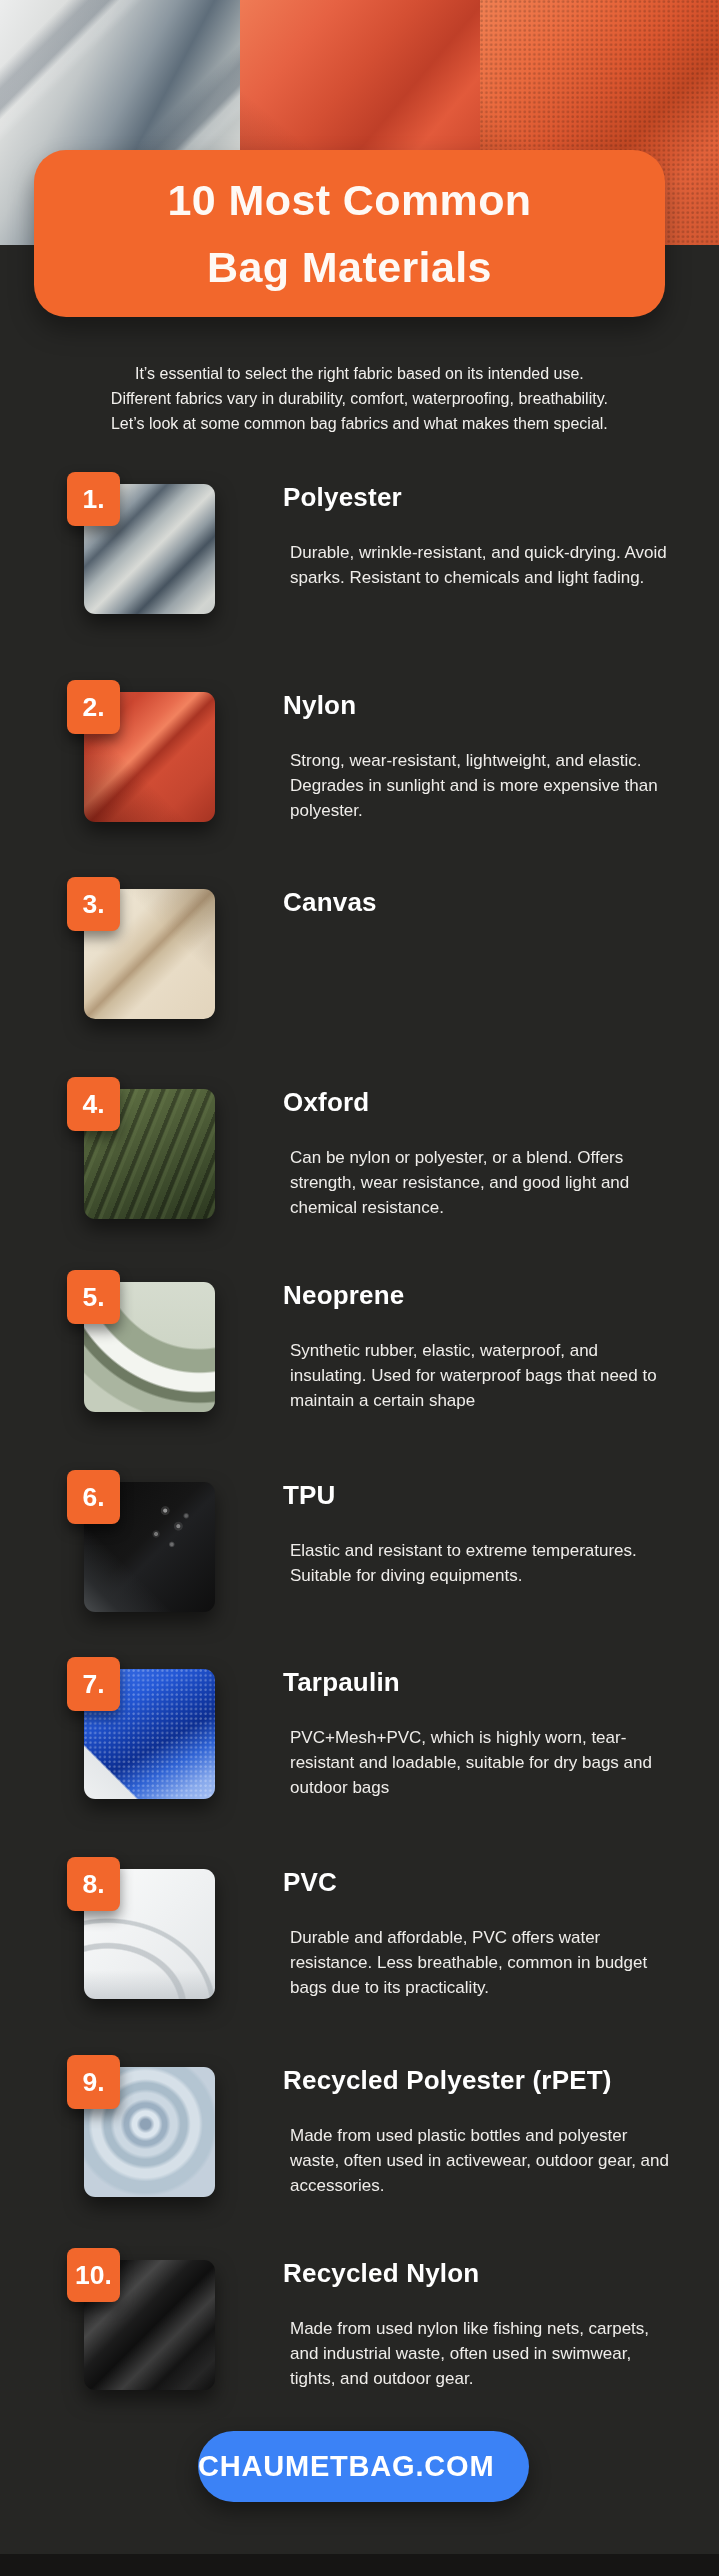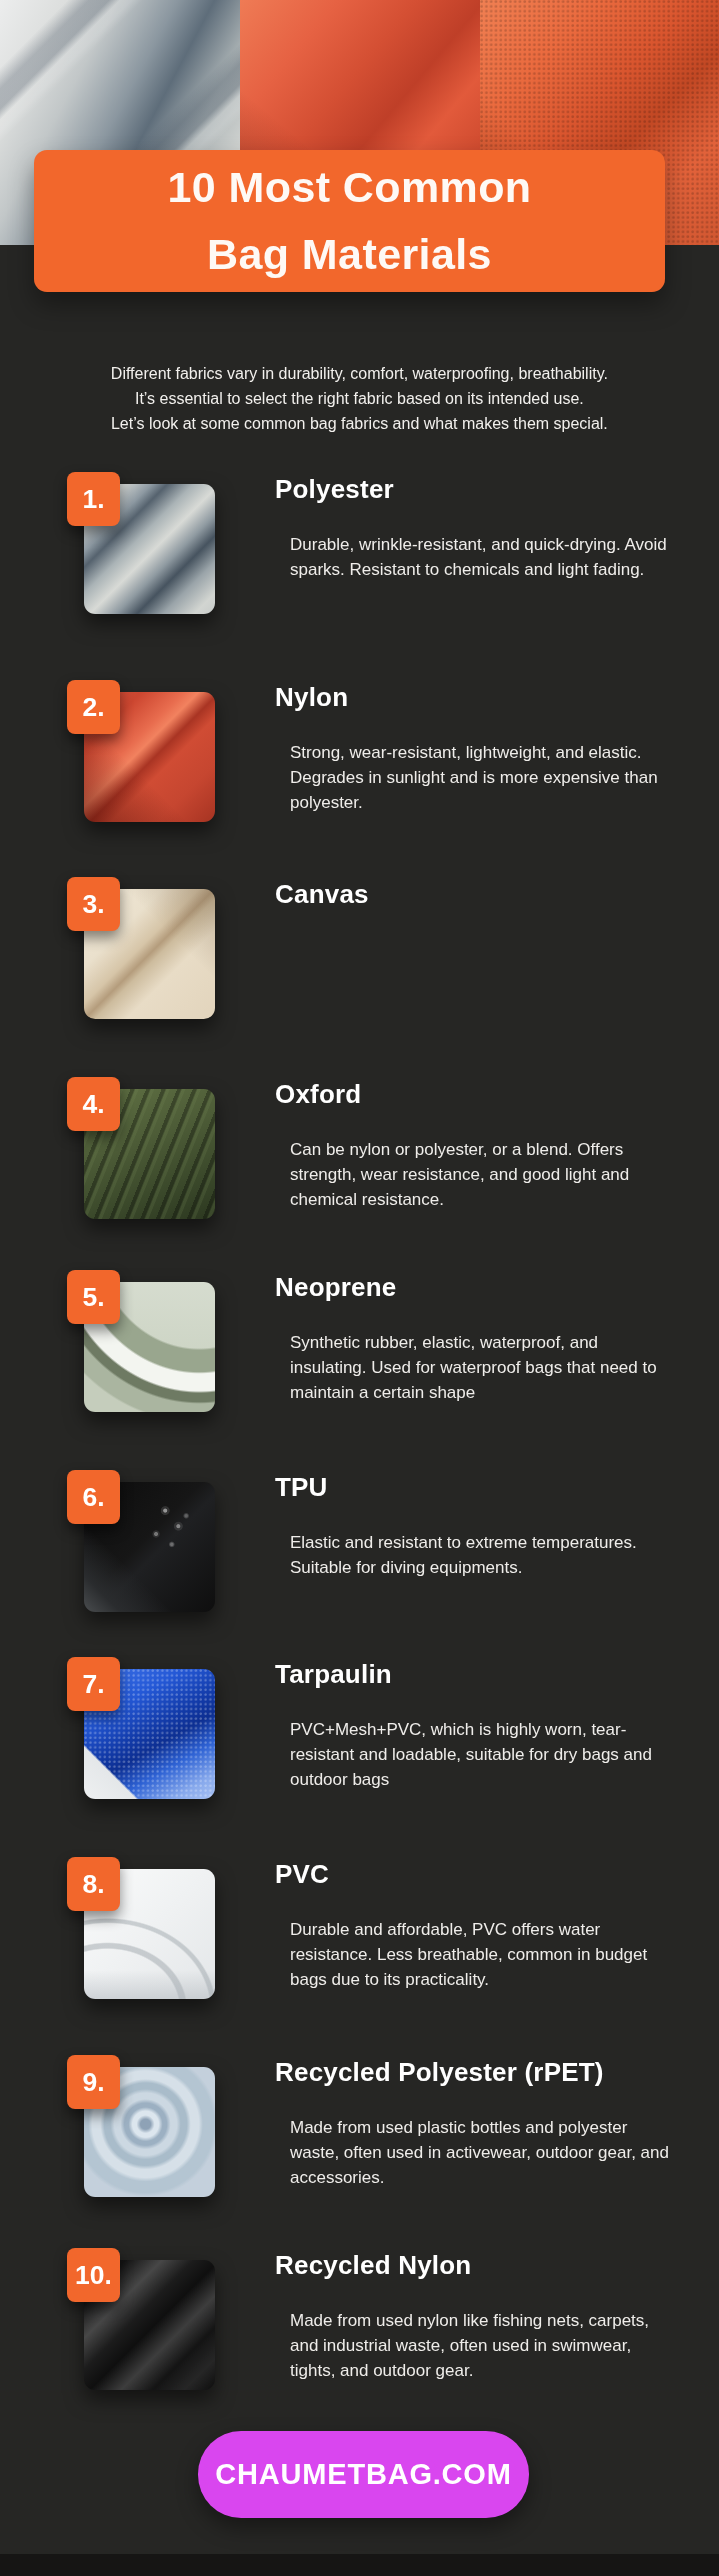--- a/index.html
+++ b/index.html
@@ -24,22 +24,22 @@
   }
   .photo-3{
     background-image:
       radial-gradient(circle at 1.6px 1.6px, rgba(0,0,0,.18) 0.8px, rgba(0,0,0,0) 1.8px),
       linear-gradient(48deg, rgba(120,35,15,.45) 0%, rgba(120,35,15,0) 30%),
       linear-gradient(135deg,#f08053 0%,#ea6a3e 25%,#d9552e 45%,#c24824 60%,#e2623a 78%,#d05630 100%);
     background-size:4.8px 4.8px,auto,auto;
   }
   
   .title-box{
-    position:absolute;left:34px;top:150px;width:631px;height:142px;
-    background:#F2672C;border-radius:13px;
+    position:absolute;left:34px;top:150px;width:631px;height:167px;
+    background:#F2672C;border-radius:32px;
     display:flex;flex-direction:column;align-items:center;justify-content:center;
     box-shadow:0 13px 24px rgba(0,0,0,.35);
   }
   .title-line{
     color:#FEF9F5;font-weight:700;font-size:43px;line-height:67px;
     text-align:center;white-space:nowrap;letter-spacing:0.4px;
   }
   
   .intro{
     position:absolute;top:361px;left:14.4px;width:690px;
@@ -54,21 +54,21 @@
     display:flex;align-items:center;justify-content:center;
     box-shadow:0 6.4px 13px rgba(0,0,0,.45);z-index:2;
   }
   .badge span{color:#fff;font-weight:700;font-size:26.5px;}
   .thumb{
     position:absolute;left:84px;top:12px;width:131px;height:130px;
     border-radius:11.2px;box-shadow:0 9.6px 19px rgba(0,0,0,.5);z-index:1;
     background-color:#555;
   }
   .content{position:absolute;left:275px;top:0;width:401px;}
-  .mat-title{margin:0;color:#FFFFFF;font-weight:700;font-size:26px;line-height:34px;letter-spacing:0.2px;}
+  .mat-title{margin:8px;color:#FFFFFF;font-weight:700;font-size:26px;line-height:34px;letter-spacing:0.2px;}
   .mat-desc{margin:26px 0 0 15px;color:#EFEDEA;font-size:17px;line-height:25px;width:385px;}
   
   .thumb-1{background-image:linear-gradient(135deg,#dfe1dd 0%,#cdd1cf 16%,#8d99a2 26%,#55626e 32%,#aab3b6 42%,#d8dad6 52%,#8f9aa1 62%,#46535f 70%,#9aa4a9 80%,#d2d5d1 92%,#c7cbc9 100%);}
   .thumb-2{background-image:
       linear-gradient(45deg, rgba(80,15,8,.55) 0%, rgba(80,15,8,0) 40%),
       linear-gradient(135deg,#d5503a 0%,#cc4630 22%,#e86c4e 38%,#f2825f 44%,#a93423 52%,#d04c34 60%,#c64630 78%,#b23a27 92%,#a53422 100%);}
   .thumb-3{background-image:
       linear-gradient(225deg, rgba(125,105,80,.38) 0%, rgba(125,105,80,0) 35%),
       linear-gradient(135deg,#f0e8d8 0%,#eae0cc 30%,#d6c5a8 44%,#b49c7c 50%,#cdbc9e 54%,#e8dcc6 66%,#e2d4bc 100%);}
   .thumb-4{background-color:#47562f;background-image:
@@ -94,45 +94,45 @@
       linear-gradient(0deg, rgba(175,182,188,.5) 0%, rgba(175,182,188,0) 22%),
       radial-gradient(130% 110% at 18% 108%, rgba(0,0,0,0) 42%, rgba(150,158,164,.45) 43% 46%, rgba(0,0,0,0) 47% 60%, rgba(140,150,156,.4) 61% 63%, rgba(0,0,0,0) 64%),
       linear-gradient(135deg,#fafbfb 0%,#eff1f2 50%,#e3e6e8 100%);}
   .thumb-9{background-color:#c4d0dc;background-image:
       radial-gradient(circle at 47% 44%, #8ea2b6 0 5%, #dce6ee 9% 13%, #9cb0c2 17% 21%, #ccd8e2 25% 31%, #a9bcca 35% 41%, #d6e0e8 45% 53%, #b4c5d2 57% 68%, #c4d0dc 72% 100%),
       linear-gradient(180deg, rgba(255,255,255,.25) 0%, rgba(90,110,130,.25) 100%);}
   .thumb-10{background-image:
       linear-gradient(135deg,#0b0b0b 0%,#141414 16%,#474747 30%,#1c1c1c 42%,#0f0f0f 52%,#3d3d3d 64%,#141414 76%,#262626 88%,#0d0d0d 100%);}
   
   .footer-btn{
-    position:absolute;left:198px;top:2431px;width:331px;height:87px;
-    background:#d946ef;border-radius:43px;
-    display:flex;align-items:center;justify-content:center;
+    position:absolute;left:198px;top:2431px;width:331px;height:71px;
+    background:#3b82f6;border-radius:43px;
+    display:flex;align-items:center;justify-content:flex-start;
     box-shadow:0 9.6px 21px rgba(0,0,0,.4);cursor:pointer;
   }
   .footer-btn span{color:#FFFFFF;font-weight:700;font-size:29px;letter-spacing:0.8px;}
   .bottom-strip{position:absolute;left:0;top:2554px;width:720px;height:22.5px;background:#161514;}
 </style>
 </head>
 <body>
 
 <div class="photo-strip">
   <div class="photo photo-1"></div>
   <div class="photo photo-2"></div>
   <div class="photo photo-3"></div>
 </div>
 
 <div class="title-box">
   <div class="title-line">10 Most Common</div>
   <div class="title-line">Bag Materials</div>
 </div>
 
 <div class="intro">
+  <p>It’s essential to select the right fabric based on its intended use.</p>
   <p>Different fabrics vary in durability, comfort, waterproofing, breathability.</p>
-  <p>It’s essential to select the right fabric based on its intended use.</p>
   <p>Let’s look at some common bag fabrics and what makes them special.</p>
 </div>
 
 <section class="item" style="top:472px">
   <div class="badge">
       <span>1.</span>
     </div>
   <div class="thumb thumb-1"></div>
   <div class="content">
     <h2 class="mat-title">Polyester</h2>

